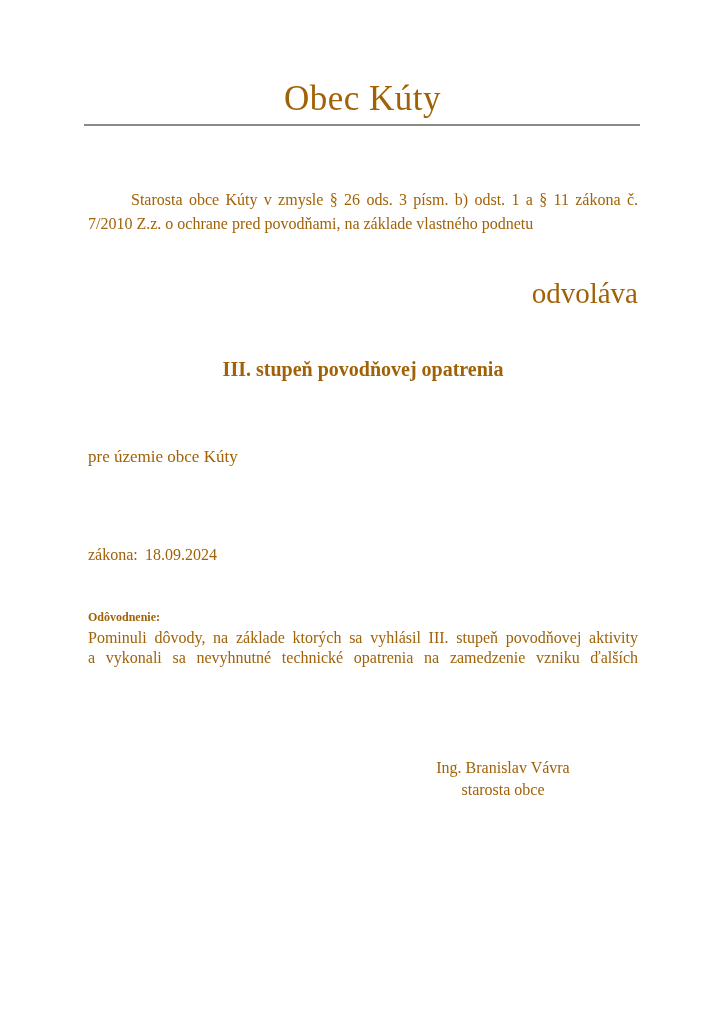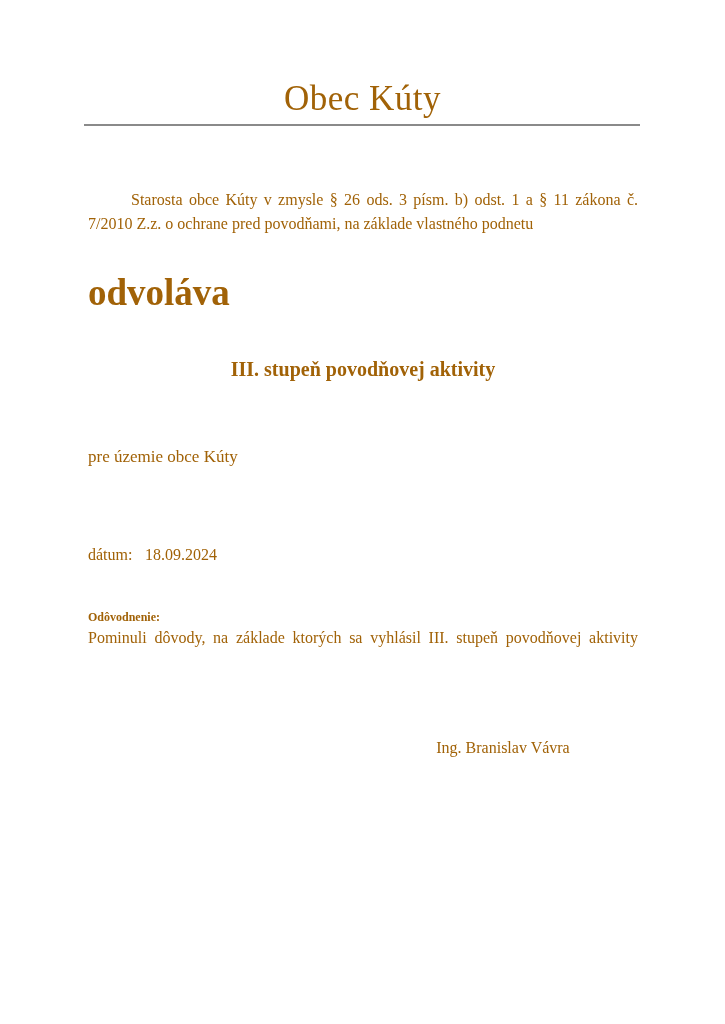--- a/index.html
+++ b/index.html
@@ -45,24 +45,24 @@
   }
   .indent { text-indent: 43px; }
 
   .intro {
     margin: 62px 0 0 0;
     font-size: 16px;
     line-height: 24px;
   }
   .decree-main {
     margin: 40px 0 0 0;
-    font-size: 37px;
+    font-size: 29px;
     line-height: 34px;
-    font-weight: 700;
-    text-align: left;
+    font-weight: 400;
+    text-align: right;
   }
   .decree-sub {
     margin: 46px 0 0 0;
     font-size: 20px;
     line-height: 26px;
     font-weight: 700;
     text-align: center;
   }
   .decree-scope {
     margin: 64px 0 0 0;
@@ -116,35 +116,37 @@
 
   <main class="content">
 
     <p class="intro">
       <span class="line jline indent">Starosta obce Kúty v zmysle § 26 ods. 3 písm. b) odst. 1 a § 11  zákona č.</span>
       <span class="line">7/2010 Z.z. o ochrane pred povodňami, na základe vlastného podnetu</span>
     </p>
 
     <h2 class="decree-main">odvoláva</h2>
 
-    <h3 class="decree-sub">III. stupeň povodňovej aktivity</h3>
+    <h3 class="decree-sub">III. stupeň povodňovej opatrenia</h3>
 
     <p class="decree-scope">pre územie obce Kúty</p>
 
     <div class="detail-row row-date">
-      <span class="detail-label">dátum:</span>
+      <span class="detail-label">zákona:</span>
       <span class="detail-value">18.09.2024</span>
     </div>
 
 
     <section class="justification">
       <h4>Odôvodnenie:</h4>
       <p>
         <span class="line jline">Pominuli dôvody, na základe ktorých sa vyhlásil III. stupeň povodňovej aktivity</span>
+        <span class="line jline">a vykonali sa nevyhnutné technické opatrenia na zamedzenie vzniku ďalších</span>
       </p>
     </section>
 
     <div class="signature">
       <div>Ing. Branislav Vávra</div>
+      <div>starosta obce</div>
     </div>
 
   </main>
 </div>
 
 </body></html>

